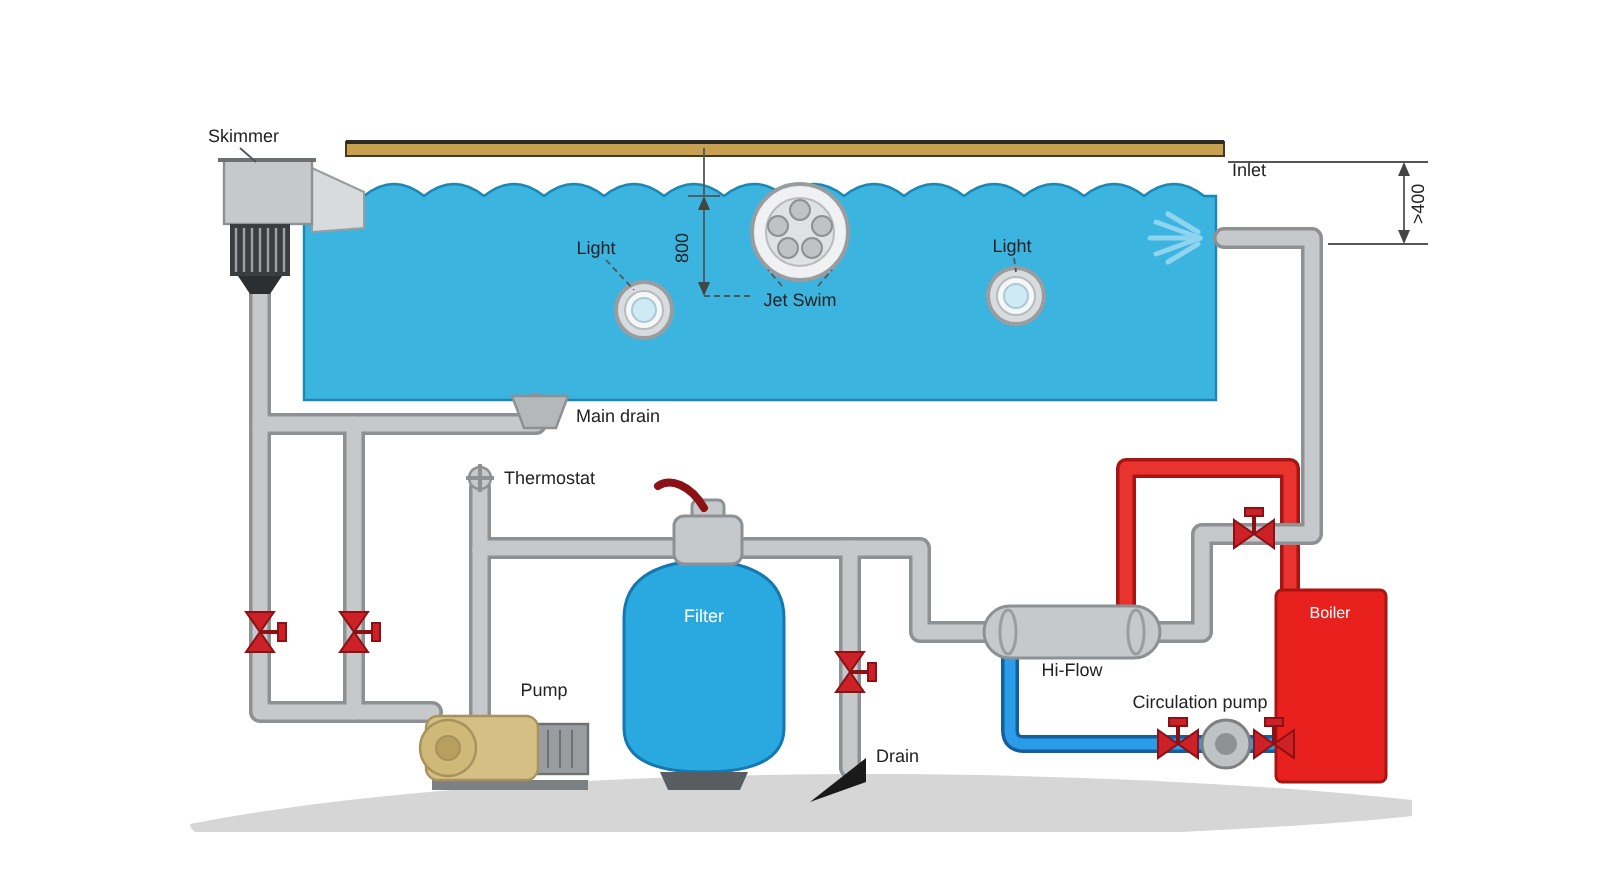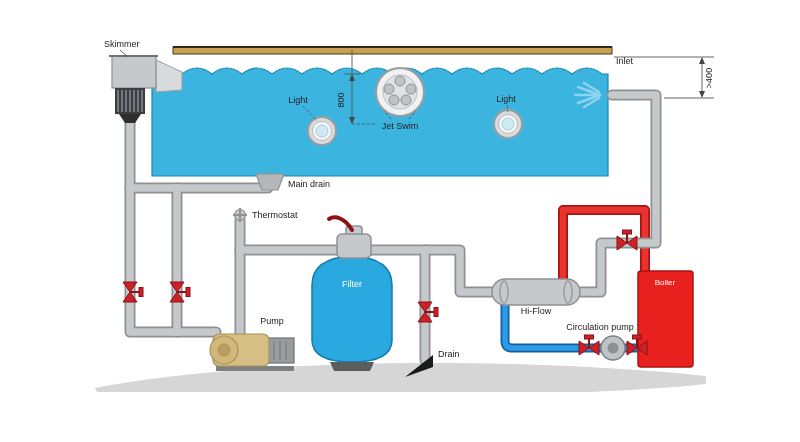--- a/index.html
+++ b/index.html
@@ -1,16 +1,16 @@
 <!DOCTYPE html>
 <html><head>
 <meta charset="utf-8">
 <style>
   html,body{margin:0;padding:0;background:#ffffff;}
-  .canvas{width:800px;height:392px;position:relative;background:#ffffff;overflow:hidden;}
+  .canvas{width:800px;height:392px;position:relative;background:#ffffff;overflow:hidden;margin-top:24px;}
   svg{display:block;font-family:"Liberation Sans",sans-serif;}
   .lbl{font:9px "Liberation Sans",sans-serif;fill:#222;}
   .lbl-w{font:9px "Liberation Sans",sans-serif;fill:#ffffff;}
   .water{stroke:#1a87b5;stroke-width:1.2;}
   .deck{stroke:#4a3a1a;stroke-width:1;}
   .boiler{stroke:#a81412;stroke-width:1.5;}
   .filter-tank{stroke:#1678b0;stroke-width:1.5;}
   .pump-body{stroke:#a8915a;stroke-width:1.2;}
   .pipe-layer-outer{fill:none;stroke:#8e9194;stroke-width:11;stroke-linecap:round;stroke-linejoin:round;}
   .pipe-layer-inner{fill:none;stroke:#c6c9cc;stroke-width:7.5;stroke-linecap:round;stroke-linejoin:round;}

